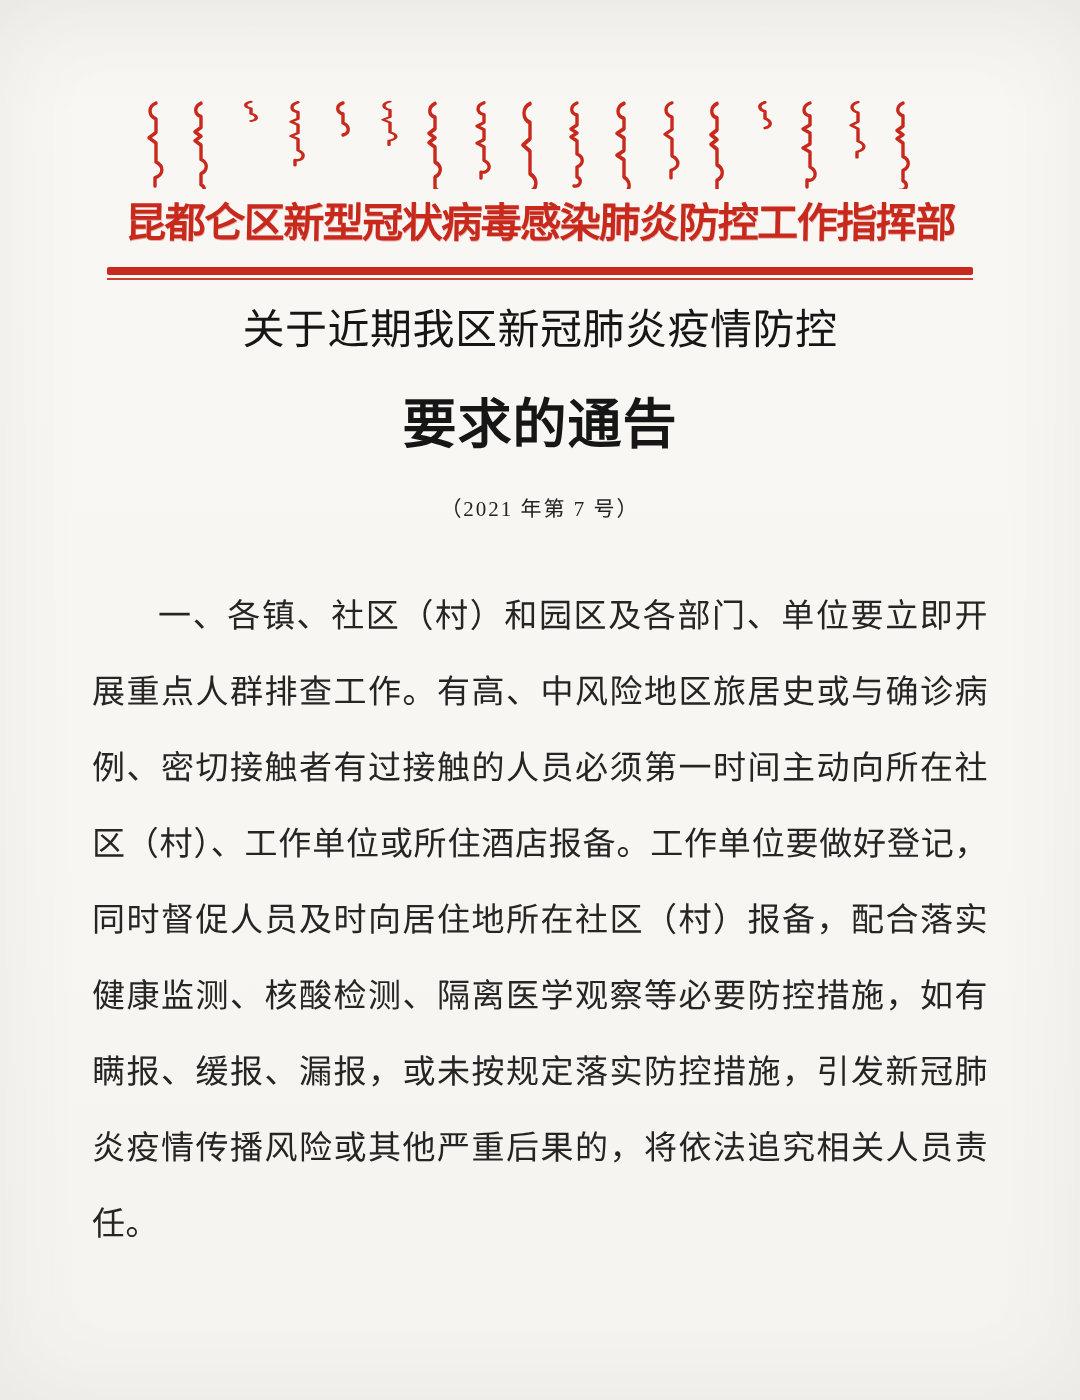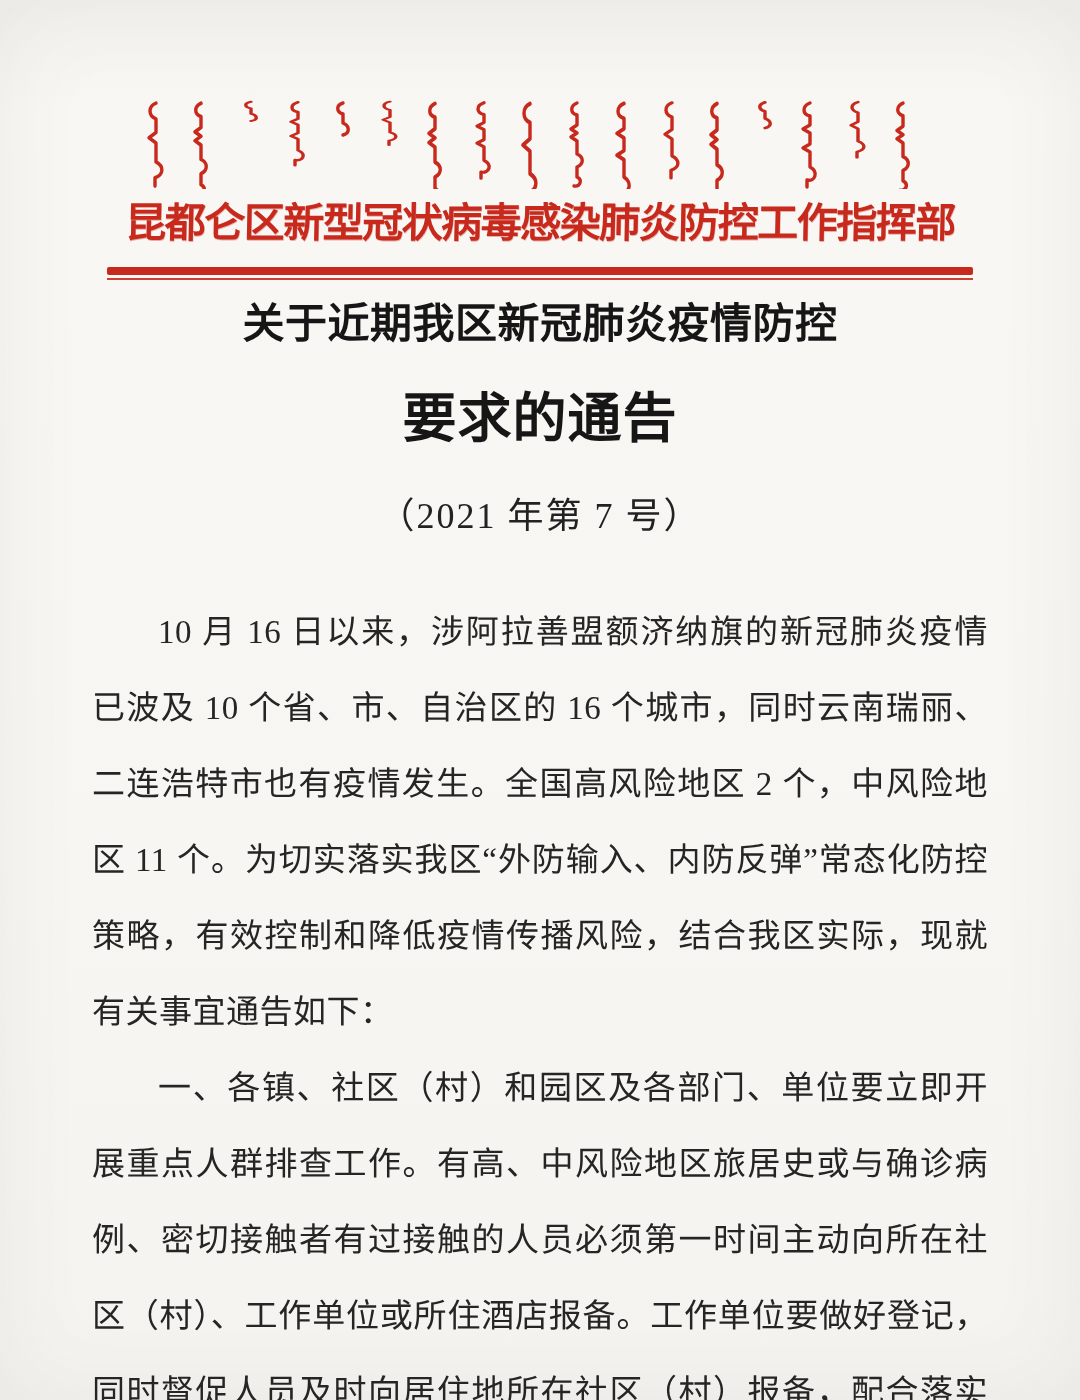--- a/index.html
+++ b/index.html
@@ -46,36 +46,36 @@
   .rule {
     margin: 16px auto 0 auto;
     width: 866px;
   }
   .rule .thick { height: 8px; border-radius: 2px; }
   .rule .thin  { height: 2px; margin-top: 3px; opacity: 0.9; }
 
   
   .title-block { text-align: center; color: #161616; }
   .title-line1 {
-    margin-top: 20px;
+    margin-top: 26px;
     font-size: 42px;
-    font-weight: 700;
+    font-weight: 400;
     letter-spacing: 0.5px;
     line-height: 1.15;
   }
   .title-line2 {
     margin-top: 40px;
     font-size: 54px;
     font-weight: 700;
     letter-spacing: 1px;
     line-height: 1.15;
   }
   .issue-number {
     margin-top: 36px;
-    font-size: 36px;
+    font-size: 21px;
     font-weight: 400;
     color: #222;
     letter-spacing: 2px;
   }
 
   
   .doc-body {
     margin-top: 56px;
     color: #262524;
   }
@@ -135,17 +135,16 @@
     <div class="thin" style="background: rgb(200, 41, 29);"></div>
   </div>
 
   <section class="title-block">
     <h2 class="title-line1">关于近期我区新冠肺炎疫情防控</h2>
     <h2 class="title-line2">要求的通告</h2>
     <div class="issue-number">（2021 年第 7 号）</div>
   </section>
 
   <main class="doc-body">
-      <p class="body-para">10 月 16 日以来，涉阿拉善盟额济纳旗的新冠肺炎疫情已波及 10 个省、市、自治区的 16 个城市，同时云南瑞丽、二连浩特市也有疫情发生。全国高风险地区 2 个，中风险地区 11 个。为切实落实我区“外防输入、内防反弹”常态化防控策略，有效控制和降低疫情传播风险，结合我区实际，现就有关事宜通告如下：</p>
       <p class="body-para">一、各镇、社区（村）和园区及各部门、单位要立即开展重点人群排查工作。有高、中风险地区旅居史或与确诊病例、密切接触者有过接触的人员必须第一时间主动向所在社区（村）、工作单位或所住酒店报备。工作单位要做好登记，同时督促人员及时向居住地所在社区（村）报备，配合落实健康监测、核酸检测、隔离医学观察等必要防控措施，如有瞒报、缓报、漏报，或未按规定落实防控措施，引发新冠肺炎疫情传播风险或其他严重后果的，将依法追究相关人员责任。</p>
     </main>
 
 </div>
 
 </body></html>

